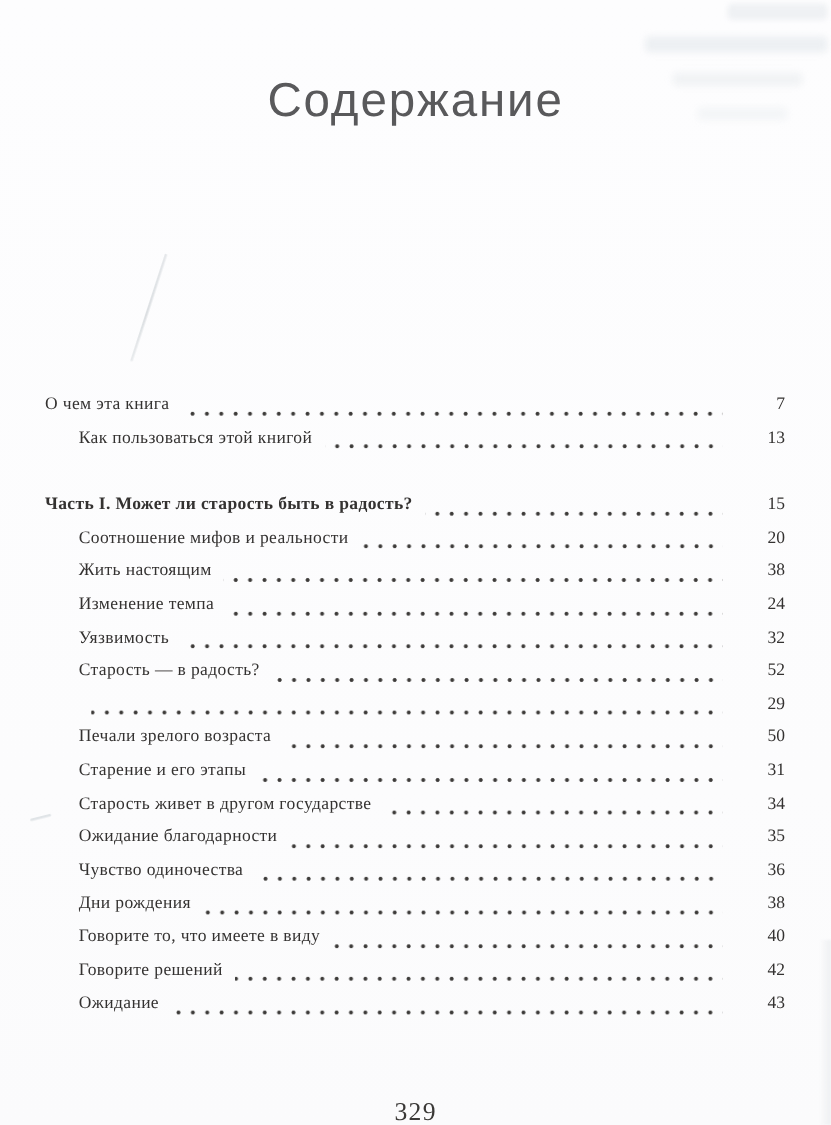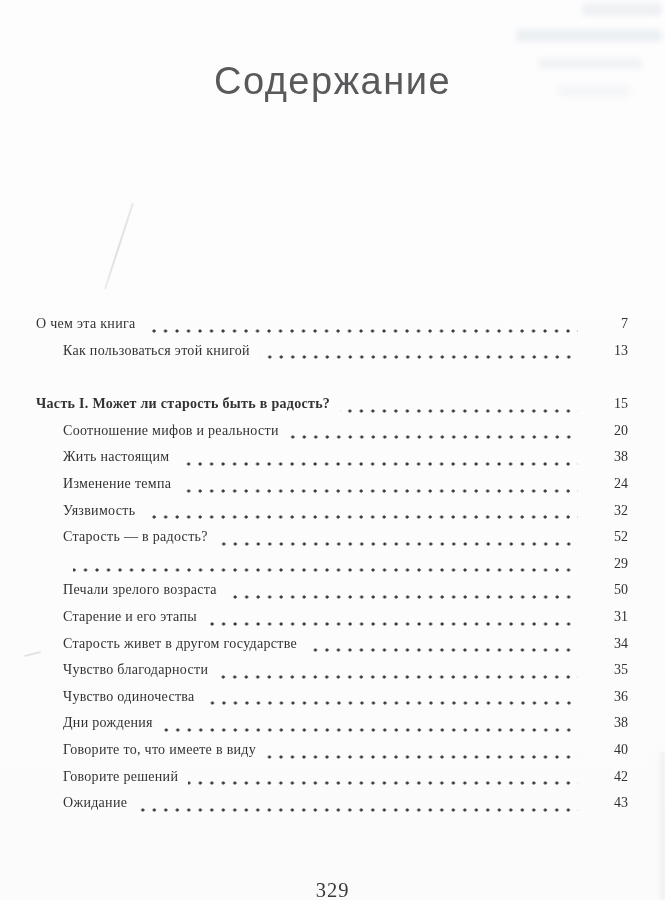--- a/index.html
+++ b/index.html
@@ -206,21 +206,21 @@
       <span class="pagenum">31</span>
     </div>
 
     <div class="row indent">
       <span class="label">Старость живет в другом государстве</span>
       <span class="leader"></span>
       <span class="pagenum">34</span>
     </div>
 
     <div class="row indent">
-      <span class="label">Чувство благодарности</span>
+      <span class="label">Ожидание благодарности</span>
       <span class="leader"></span>
       <span class="pagenum">35</span>
     </div>
 
     <div class="row indent">
       <span class="label">Чувство одиночества</span>
       <span class="leader"></span>
       <span class="pagenum">36</span>
     </div>
 

